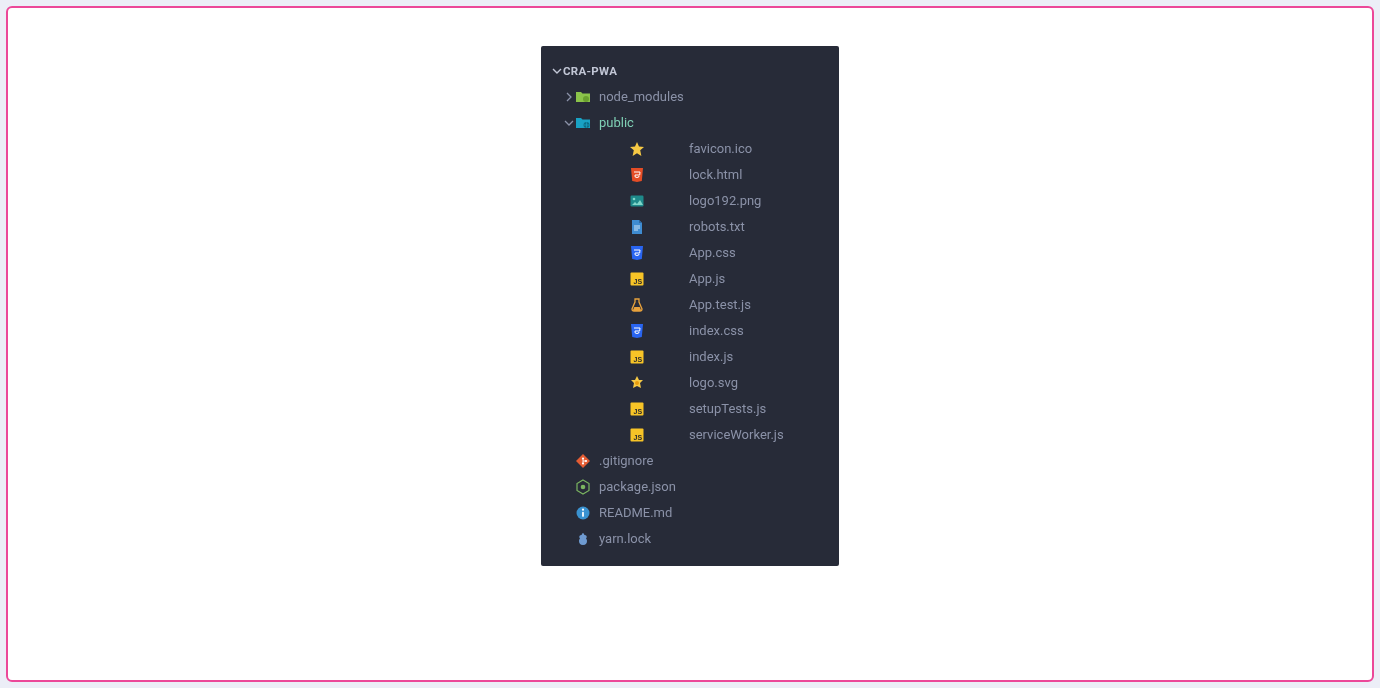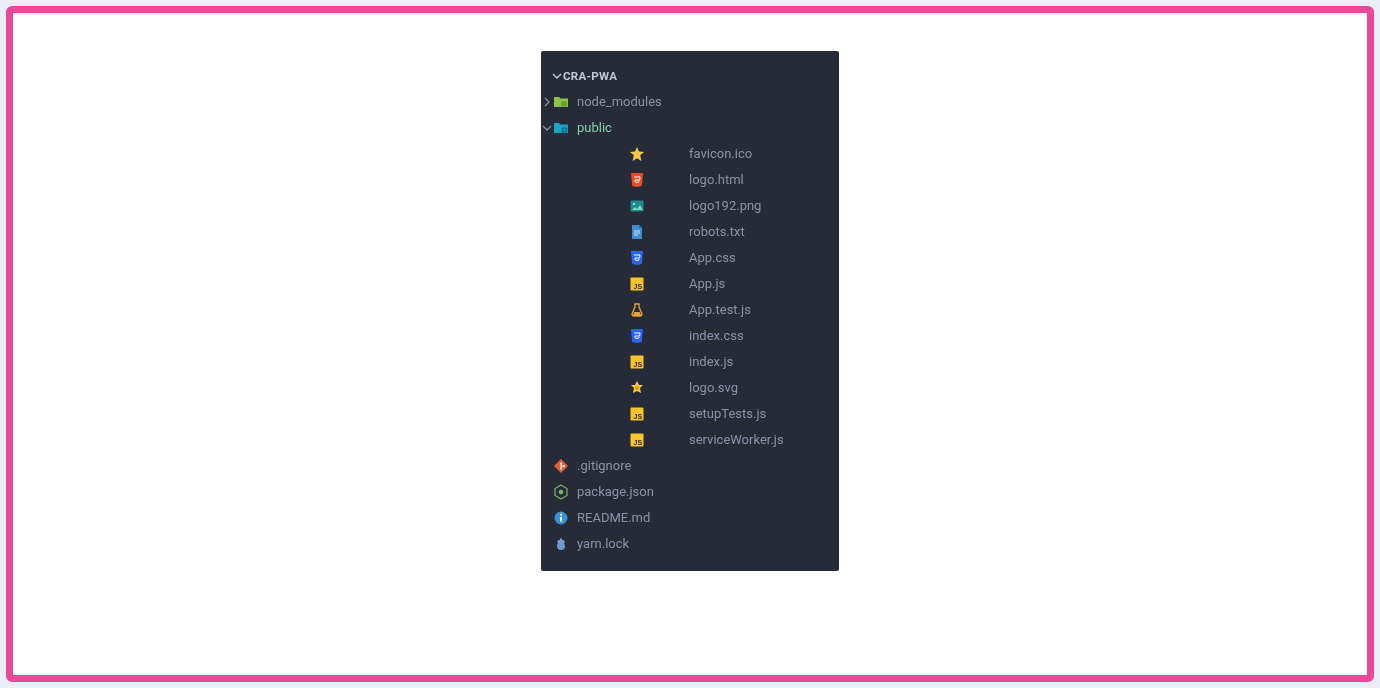--- a/index.html
+++ b/index.html
@@ -14,21 +14,21 @@
     box-sizing: border-box;
     width: 1380px;
     height: 688px;
     padding: 6px;
   }
   .inner {
     box-sizing: border-box;
     width: 100%;
     height: 100%;
     background: #ffffff;
-    border: 7px solid #ec4899;
+    border: 2px solid #ec4899;
     border-radius: 6px;
     display: flex;
     align-items: flex-start;
     justify-content: center;
     padding-top: 38px;
   }
   .explorer {
     width: 298px;
     background: #272b38;
     color: #8b92a8;
@@ -71,21 +71,21 @@
   .row .label {
     line-height: 26px;
   }
   .root-row {
     font-weight: 700;
     color: #c2c7d6;
     font-size: 11.5px;
     letter-spacing: 0.3px;
     padding-left: 10px;
   }
-  .d0 { }
+  .d0 { padding-left: 22px; }
   .d1 { padding-left: 40px; gap: 36px; }
   .folder-label { color: #8b92a8; }
   .folder-open { color: #7fd0b5; }
   .file-label { color: #8b92a8; }
 </style>
 </head>
 <body>
 
 <div class="outer">
   <div class="inner">
@@ -136,21 +136,21 @@
             </span>
             <span class="label file-label">favicon.ico</span>
           </div>
           <div class="row d1">
             <span class="chev"></span>
             <span class="icon">
               <svg viewBox="0 0 16 16">
                 <use href="#ic-html"></use>
               </svg>
             </span>
-            <span class="label file-label">logo.html</span>
+            <span class="label file-label">lock.html</span>
           </div>
           <div class="row d1">
             <span class="chev"></span>
             <span class="icon">
               <svg viewBox="0 0 16 16">
                 <use href="#ic-image"></use>
               </svg>
             </span>
             <span class="label file-label">logo192.png</span>
           </div>

